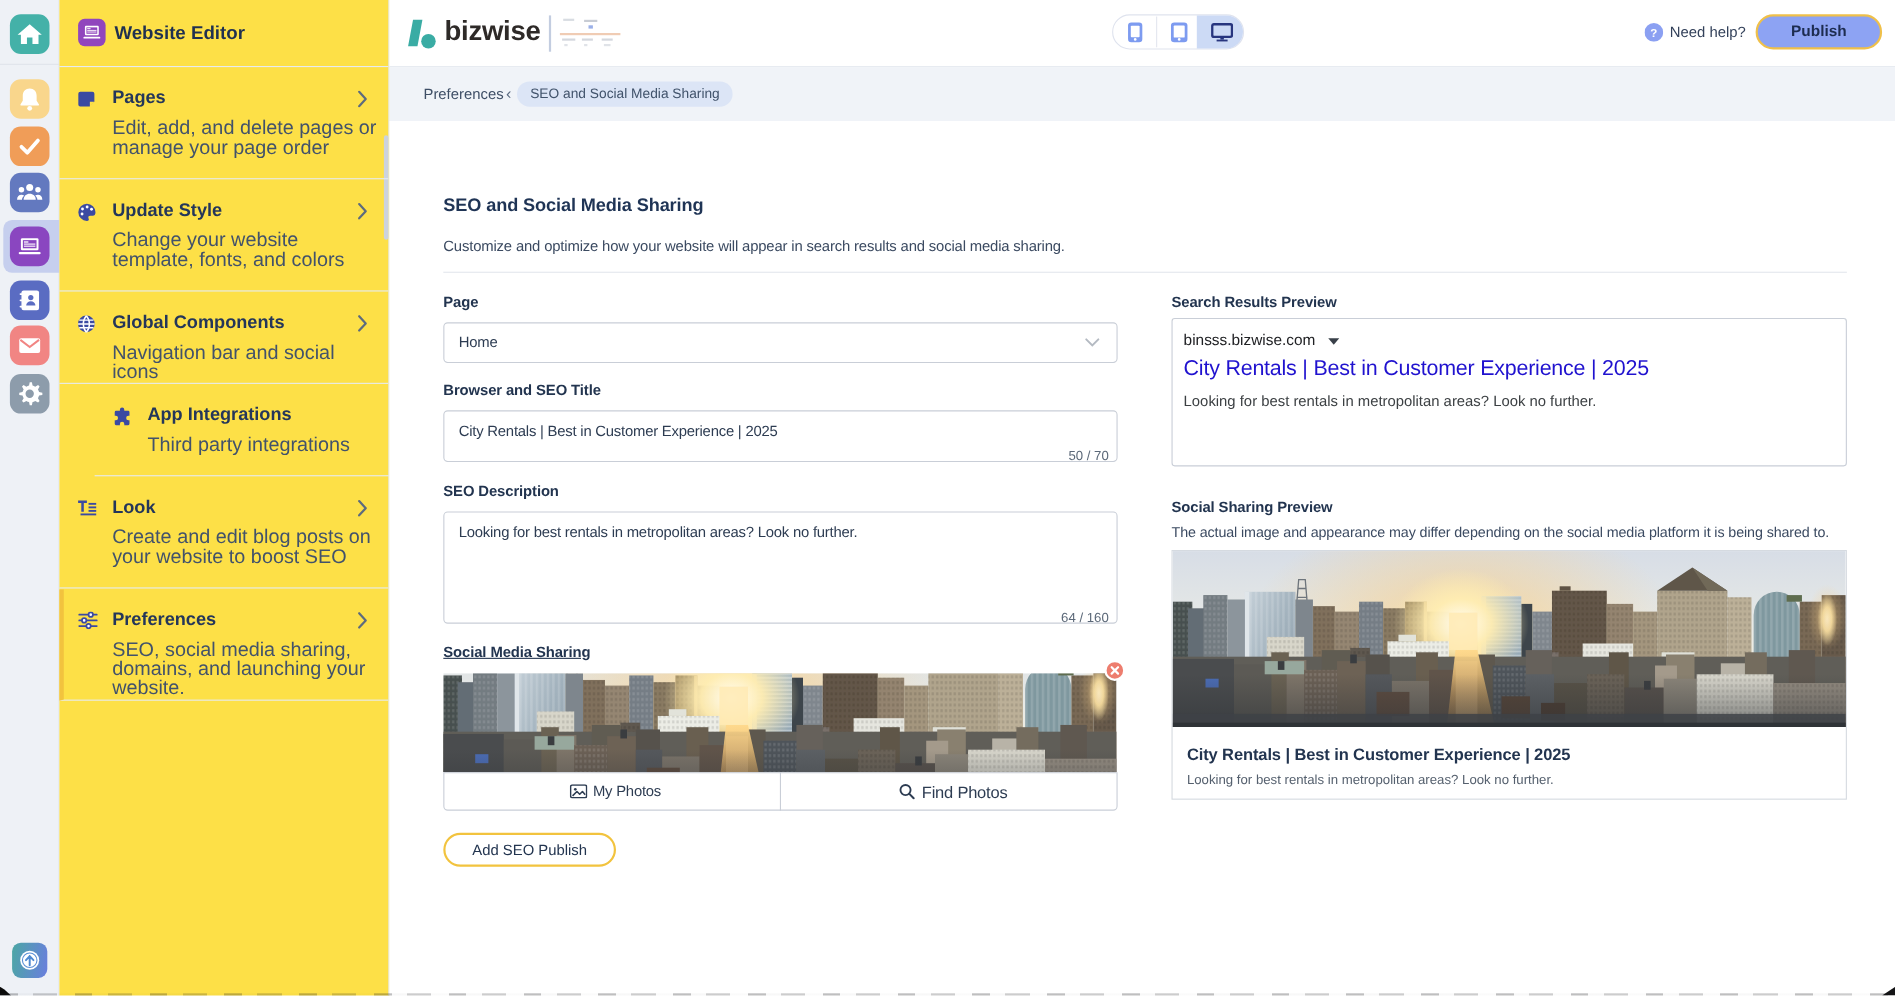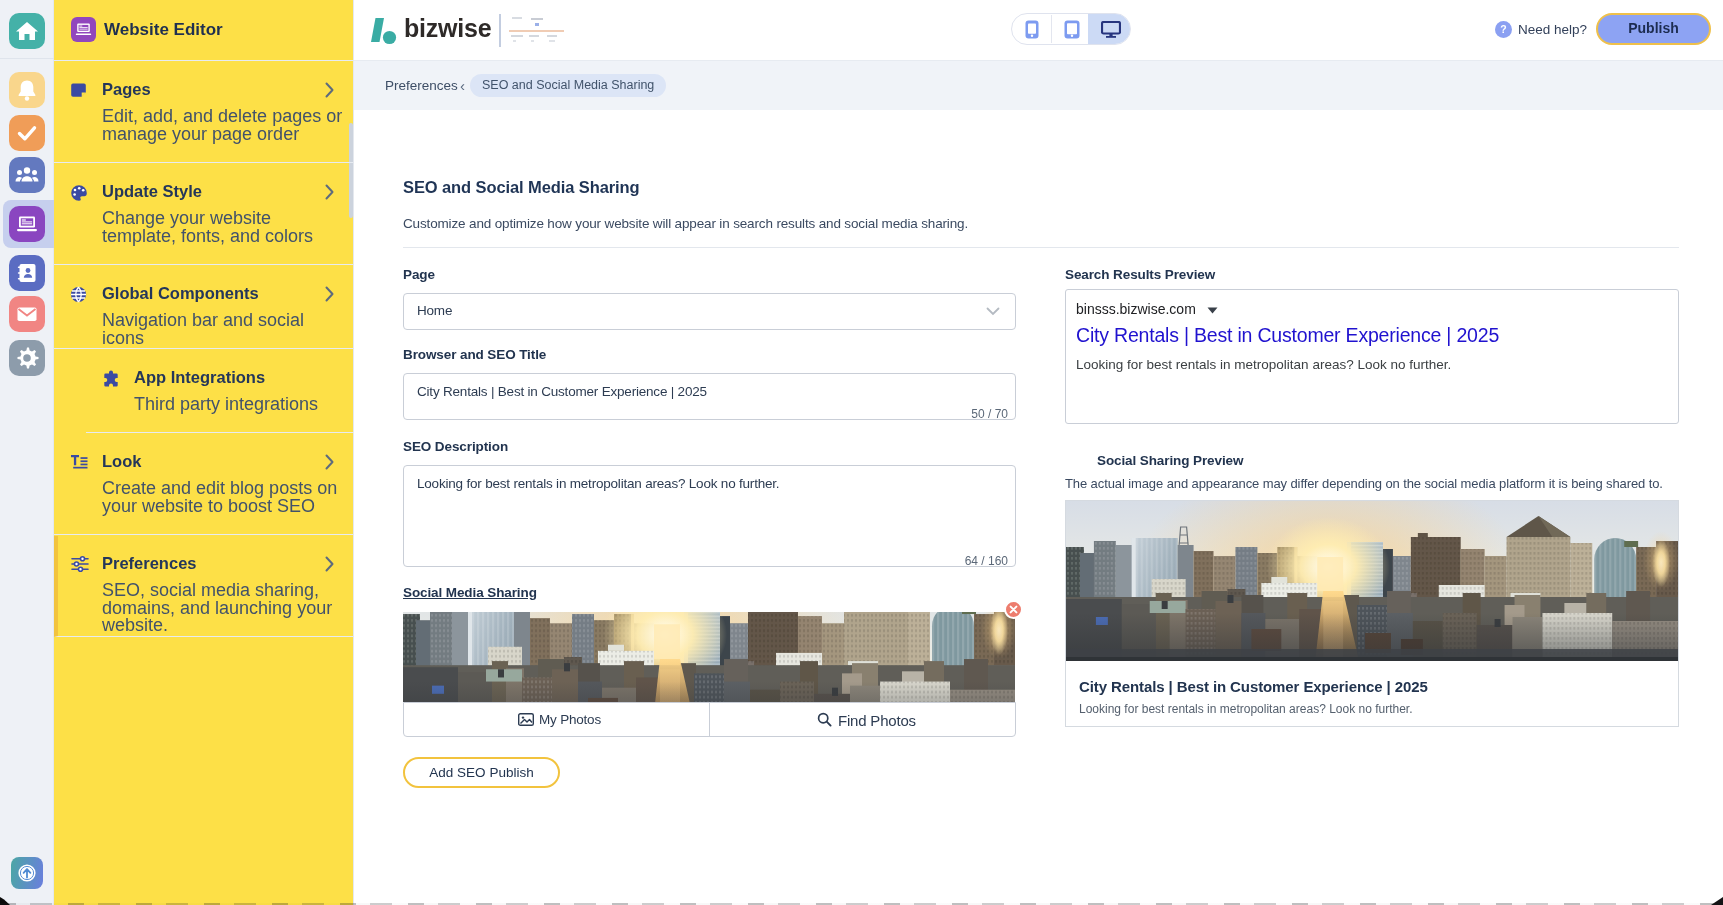--- a/index.html
+++ b/index.html
@@ -321,21 +321,21 @@
 
   <span class="lbl" style="left:711px;top:157px;">Search Results Preview</span>
   <div class="box" style="left:711px;top:179px;width:614px;height:135px;border-radius:3px;"></div>
   <span style="position:absolute;left:722px;top:191px;font-size:14px;color:#202124;">binsss.bizwise.com</span>
   <svg style="position:absolute;left:853px;top:197px;" width="11" height="7" viewBox="0 0 11 7">
       <path d="M0.5 0.5 h10 L5.5 6.5 Z" fill="#394049"></path>
     </svg>
   <span style="position:absolute;left:722px;top:214px;font-size:19.5px;color:#2012cf;letter-spacing:-0.2px;">City Rentals | Best in Customer Experience | 2025</span>
   <span style="position:absolute;left:722px;top:247px;font-size:13.5px;color:#3c4043;">Looking for best rentals in metropolitan areas? Look no further.</span>
 
-  <span class="lbl" style="left:711px;top:343px;margin-left:32px;">Social Sharing Preview</span>
+  <span class="lbl" style="left:711px;top:343px;">Social Sharing Preview</span>
   <span style="position:absolute;left:711px;top:366px;font-size:13px;color:#3b4a61;letter-spacing:-0.1px;white-space:nowrap;">The actual image and appearance may differ depending on the social media platform it is being shared to.</span>
   <div id="shcard" style="position:absolute;left:711px;top:390px;width:614px;height:227px;border:1px solid #d5dae0;">
     <div id="shimg" style="position:absolute;left:0;top:0;width:612px;height:160px;overflow:hidden;">
       <svg width="612" height="160" viewBox="0 0 614 160" preserveAspectRatio="none">
           <use href="#city"></use>
         </svg>
     </div>
     <div style="position:absolute;left:13px;top:177px;font-size:15px;font-weight:bold;color:#22344f;letter-spacing:-0.1px;">City Rentals | Best in Customer Experience | 2025</div>
     <div style="position:absolute;left:13px;top:201px;font-size:12px;color:#55606e;">Looking for best rentals in metropolitan areas? Look no further.</div>
   </div>

